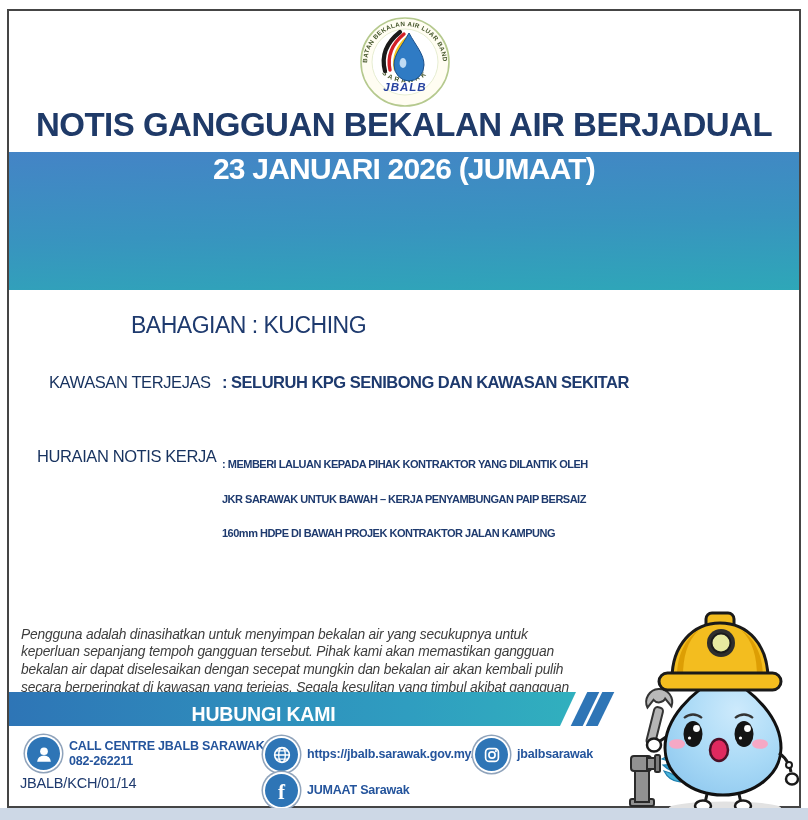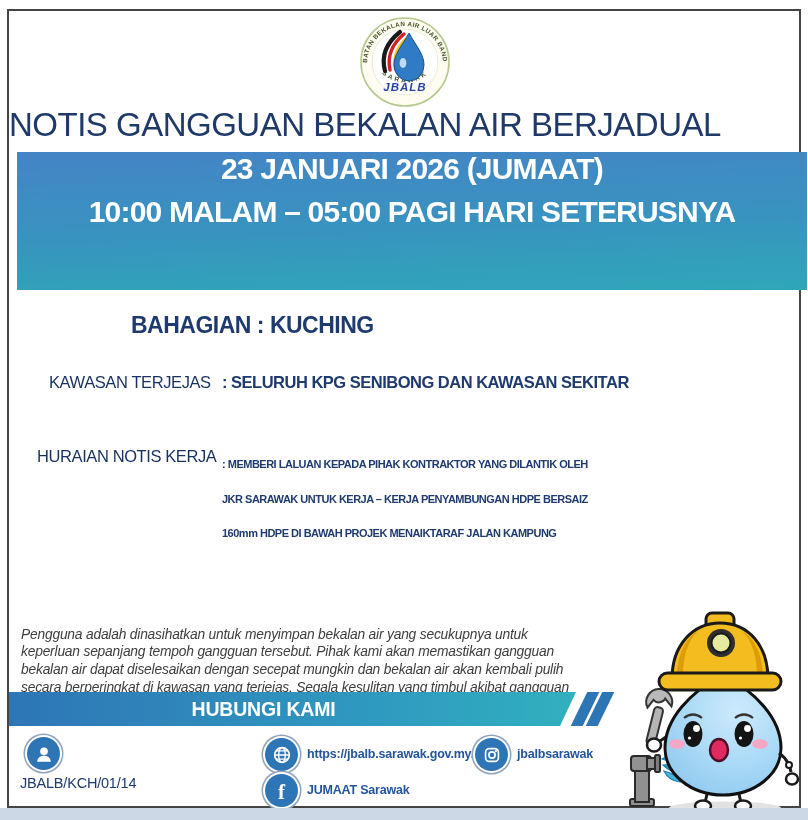--- a/index.html
+++ b/index.html
@@ -14,37 +14,37 @@
   .bottom-strip{
     position:absolute;left:0;top:808px;width:808px;height:12px;background:#cdd8e6;
   }
   .abs{position:absolute}
 
   
   .logo{left:350px;top:5px;width:92px;height:92px}
 
   
   .title{
-    left:0;top:95px;width:790px;text-align:left;
-    font-size:33px;font-weight:normal;color:#1f3a68;letter-spacing:-0.5px;white-space:nowrap;
+    left:0;top:95px;width:790px;text-align:center;
+    font-size:33px;font-weight:bold;color:#1f3a68;letter-spacing:-0.5px;white-space:nowrap;
   }
 
   
   .banner{
     left:0;top:141px;width:790px;height:138px;
     background:linear-gradient(178deg,#4484c6 0%,#3894bf 55%,#2ea7b8 100%);
-    display:flex;flex-direction:column;align-items:center;justify-content:flex-start;gap:9px;margin-left:8px;
+    display:flex;flex-direction:column;align-items:center;justify-content:space-between;gap:9px;
   }
   .banner .line{
     color:#ffffff;font-weight:bold;font-size:30px;letter-spacing:-0.8px;white-space:nowrap;
   }
 
   
   .region-row{left:122px;top:301px;display:flex;gap:88px;white-space:nowrap}
-  .region-row span{font-size:23px;font-weight:bold;color:#1e3a6e;letter-spacing:-0.5px}
+  .region-row span{font-size:23px;font-weight:normal;color:#1e3a6e;letter-spacing:-0.5px}
 
   .label-navy{font-size:16.5px;font-weight:normal;color:#17325f;letter-spacing:-0.4px;white-space:nowrap}
   .value-navy{font-size:16.5px;font-weight:bold;color:#1e3a6e;letter-spacing:-0.5px;white-space:nowrap}
 
   .kawasan-label{left:40px;top:362px}
   .kawasan-value{left:213px;top:362px}
 
   .huraian-label{left:28px;top:436px}
   .huraian-lines{left:213px;top:436px;width:555px}
   .huraian-lines div{line-height:34.5px;font-size:11px;font-weight:bold;color:#1e3a6e;letter-spacing:-0.5px;white-space:nowrap}
@@ -52,21 +52,21 @@
   .disclaimer{
     left:12px;top:601px;width:562px;
     font-size:13.8px;font-style:italic;color:#3d3d3d;line-height:17.6px;letter-spacing:-0.2px;
   }
 
   
   .hubungi{
     left:0;top:681px;width:567px;height:34px;
     background:linear-gradient(90deg,#2e75b6 0%,#2f9dc0 70%,#31b0be 100%);
     clip-path:polygon(0 0,100% 0,calc(100% - 16px) 100%,0 100%);
-    display:flex;align-items:center;justify-content:center;
+    display:flex;align-items:flex-end;justify-content:center;
   }
   .hubungi span{color:#fff;font-weight:bold;font-size:19.5px;letter-spacing:-0.2px;padding-right:58px}
   .stripe{top:681px;width:12px;height:34px;background:#2e75b6;transform:skewX(-26deg)}
   .stripe.s1{left:570px}
   .stripe.s2{left:585px}
 
   
   .contact-item{display:flex;align-items:center;gap:9px}
   .icon-badge{
     width:33px;height:33px;border-radius:50%;background:#2e75b6;flex:0 0 auto;
@@ -108,51 +108,54 @@
 
     <path d="M50,17 C43,30 35,38 35,49 a15,16 0 0 0 30,0 C65,38 57,30 50,17 Z" fill="#2f7bc4" stroke="#1b4f8a" stroke-width="1"></path>
     <ellipse cx="44" cy="47" rx="3.4" ry="5" fill="#cfe6fa" opacity="0.9"></ellipse>
     <text x="46" y="75" text-anchor="middle" font-size="11.5" font-weight="bold" font-style="italic" fill="#2843a0" letter-spacing="1">JBALB</text>
   </svg>
 
   <div class="abs title">NOTIS GANGGUAN BEKALAN AIR BERJADUAL</div>
 
   <div class="abs banner">
     <div class="line">23 JANUARI 2026 (JUMAAT)</div>
-    <div class="line">10:00 MALAM – 05:00 PAGI HARI SETERUSNYA</div>
   </div>
 
   <div class="abs region-row">
     <span>BAHAGIAN : KUCHING</span>
   </div>
 
   <div class="abs label-navy kawasan-label">KAWASAN TERJEJAS</div>
   <div class="abs value-navy kawasan-value">: SELURUH KPG SENIBONG DAN KAWASAN SEKITAR</div>
 
   <div class="abs label-navy huraian-label">HURAIAN NOTIS KERJA</div>
   <div class="abs huraian-lines">
     <div>: MEMBERI LALUAN KEPADA PIHAK KONTRAKTOR YANG DILANTIK OLEH</div>
-    <div>JKR SARAWAK UNTUK KERJA – KERJA PENYAMBUNGAN HDPE BERSAIZ</div>
-    <div>160mm HDPE DI BAWAH PROJEK MENAIKTARAF JALAN KAMPUNG</div>
+    <div>JKR SARAWAK UNTUK BAWAH – KERJA PENYAMBUNGAN PAIP BERSAIZ</div>
+    <div>160mm HDPE DI BAWAH PROJEK KONTRAKTOR JALAN KAMPUNG</div>
   </div>
 
   <p class="abs disclaimer">Pengguna adalah dinasihatkan untuk menyimpan bekalan air yang secukupnya untuk keperluan sepanjang tempoh gangguan tersebut. Pihak kami akan memastikan gangguan bekalan air dapat diselesaikan dengan secepat mungkin dan bekalan air akan kembali pulih secara berperingkat di kawasan yang terjejas. Segala kesulitan yang timbul akibat gangguan ini adalah sangat dikesali.</p>
 
   <div class="abs hubungi">
     <span>HUBUNGI KAMI</span>
   </div>
   <div class="abs stripe s1"></div>
   <div class="abs stripe s2"></div>
 
   <div class="abs contact-item c-call">
     <div class="icon-badge">
       <svg width="22" height="22" viewBox="0 0 24 24">
         <circle cx="12" cy="9" r="4.2" fill="#fff"></circle>
         <path d="M4.5,20.5 a7.5,7 0 0 1 15,0 z" fill="#fff"></path>
       </svg>
+    </div>
+    <div class="contact-text">
+      <div>CALL CENTRE JBALB SARAWAK</div>
+      <div>082-262211</div>
     </div>
   </div>
 
   <div class="abs contact-item c-web">
     <div class="icon-badge">
       <svg width="22" height="22" viewBox="0 0 24 24">
         <circle cx="12" cy="12" r="8" fill="none" stroke="#fff" stroke-width="1.8"></circle>
         <ellipse cx="12" cy="12" rx="3.6" ry="8" fill="none" stroke="#fff" stroke-width="1.5"></ellipse>
         <path d="M4.2,12 H19.8 M5.8,7.5 H18.2 M5.8,16.5 H18.2" stroke="#fff" stroke-width="1.5" fill="none"></path>
       </svg>

